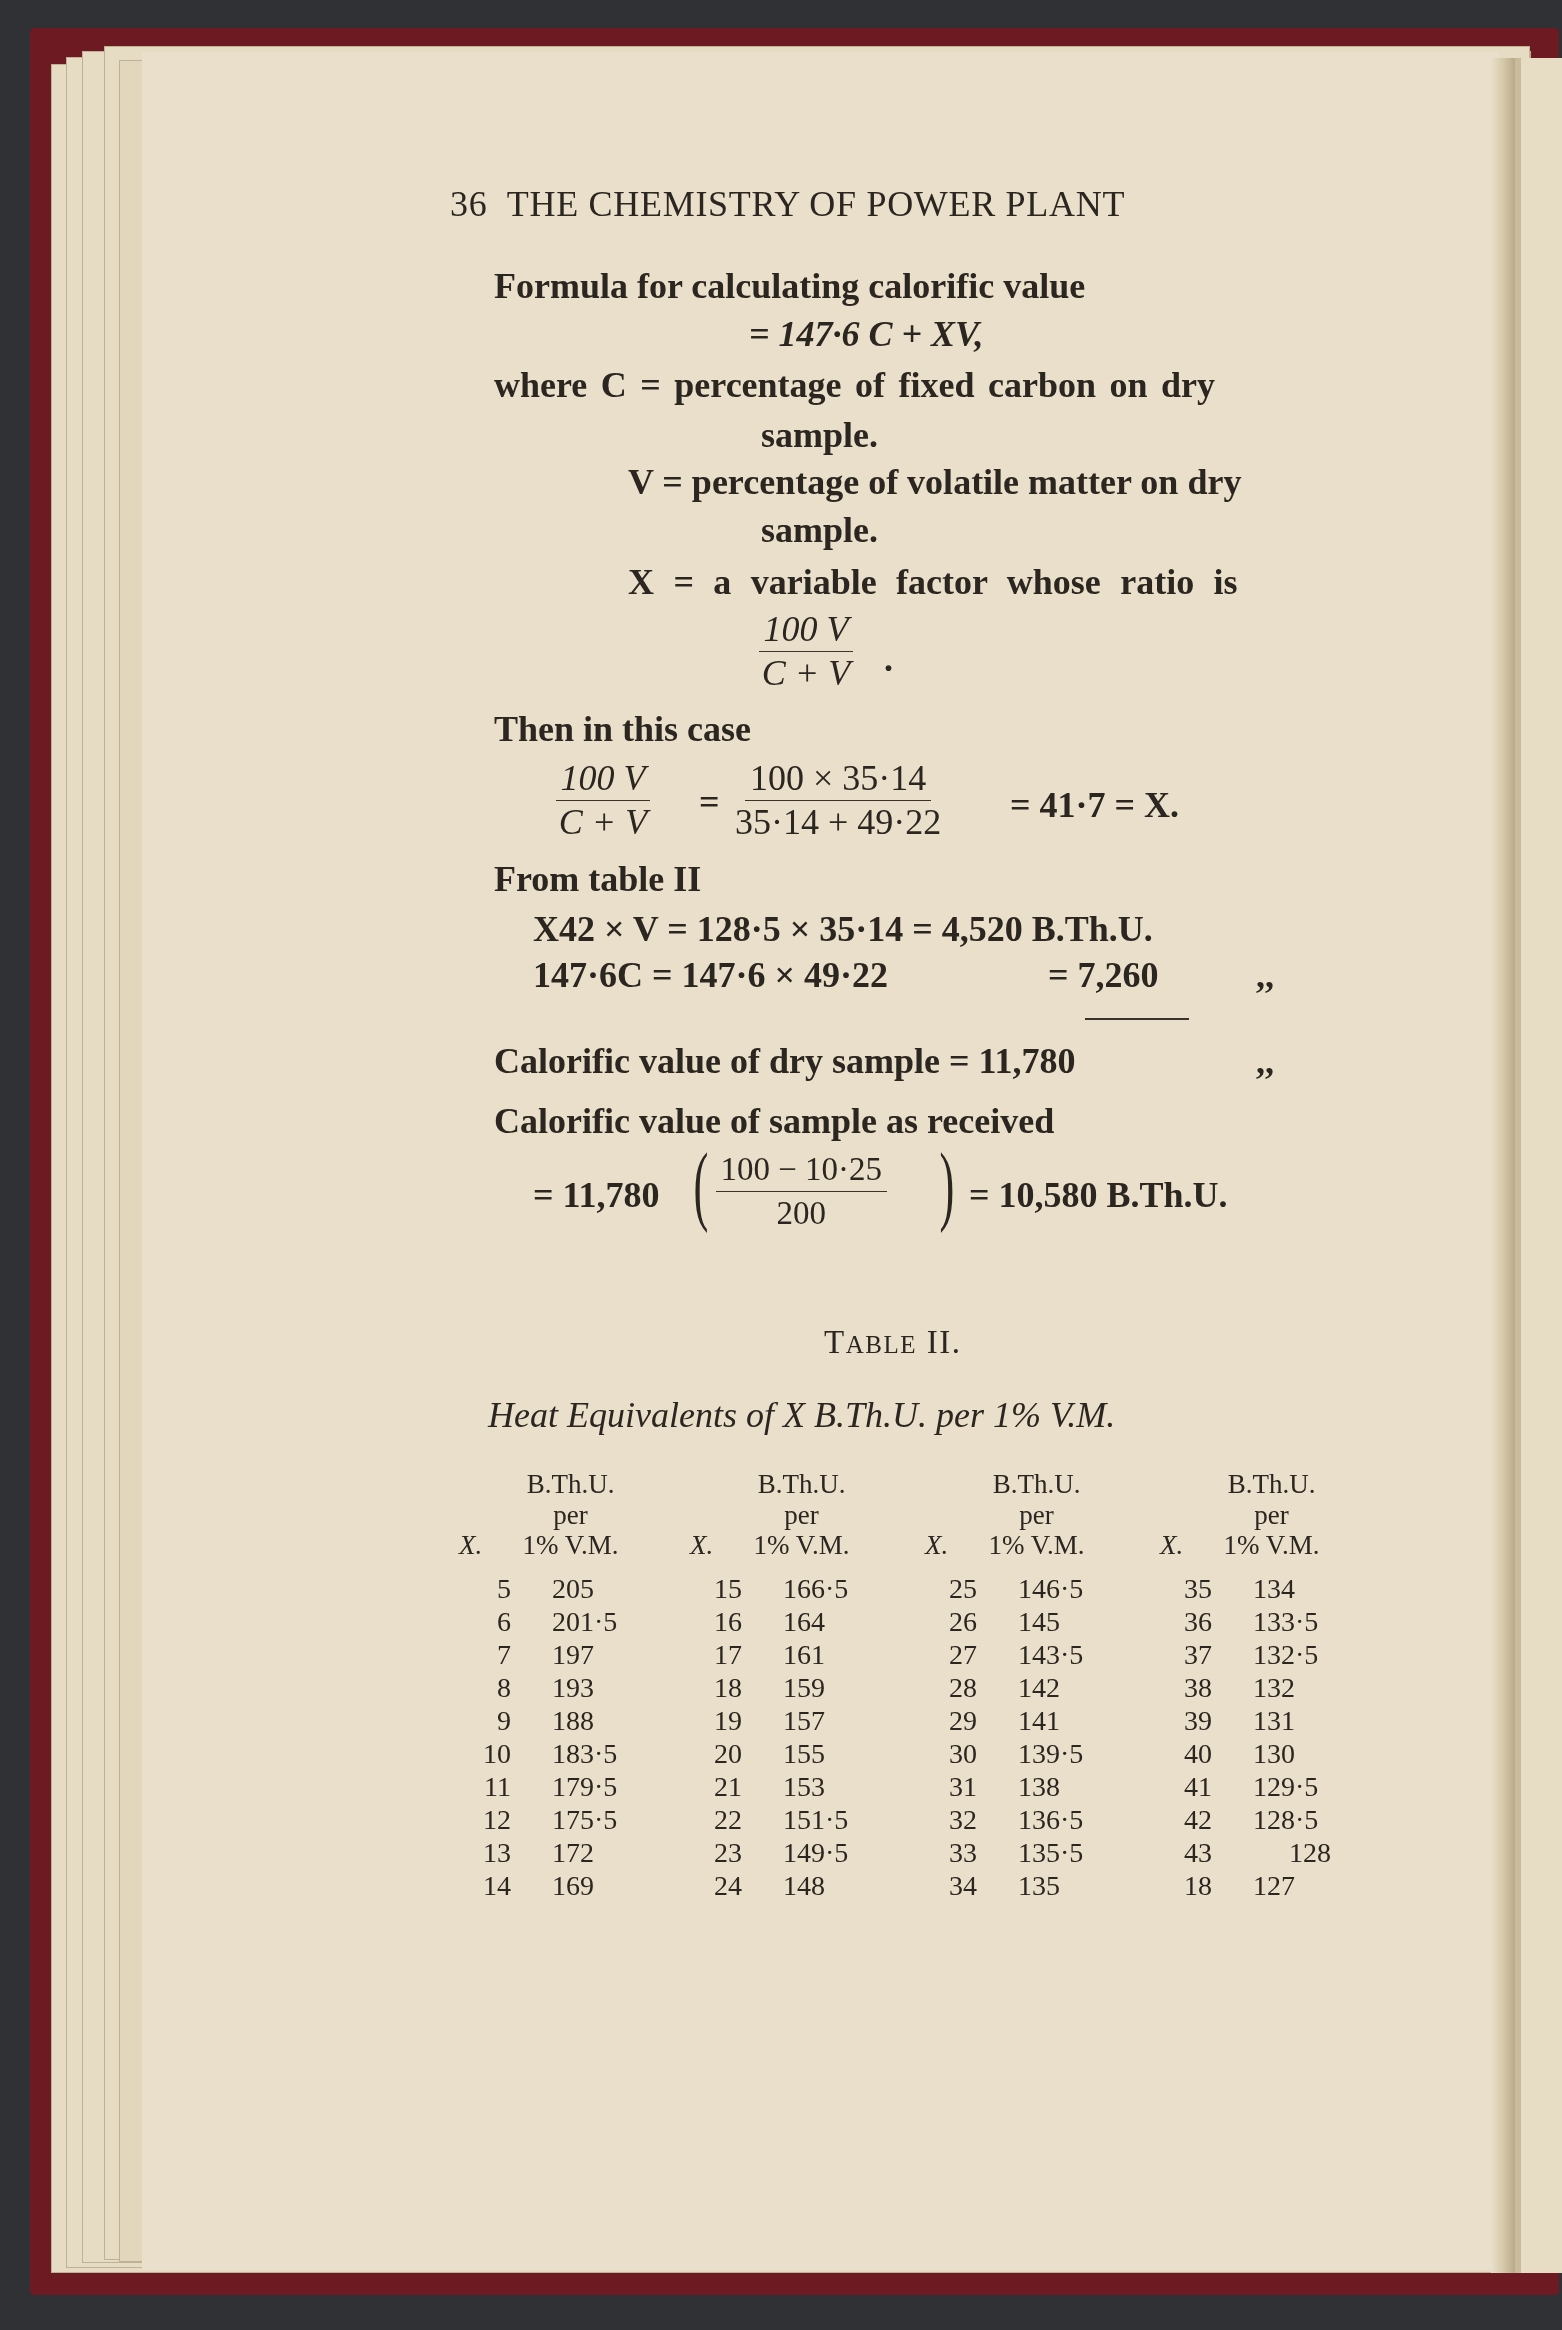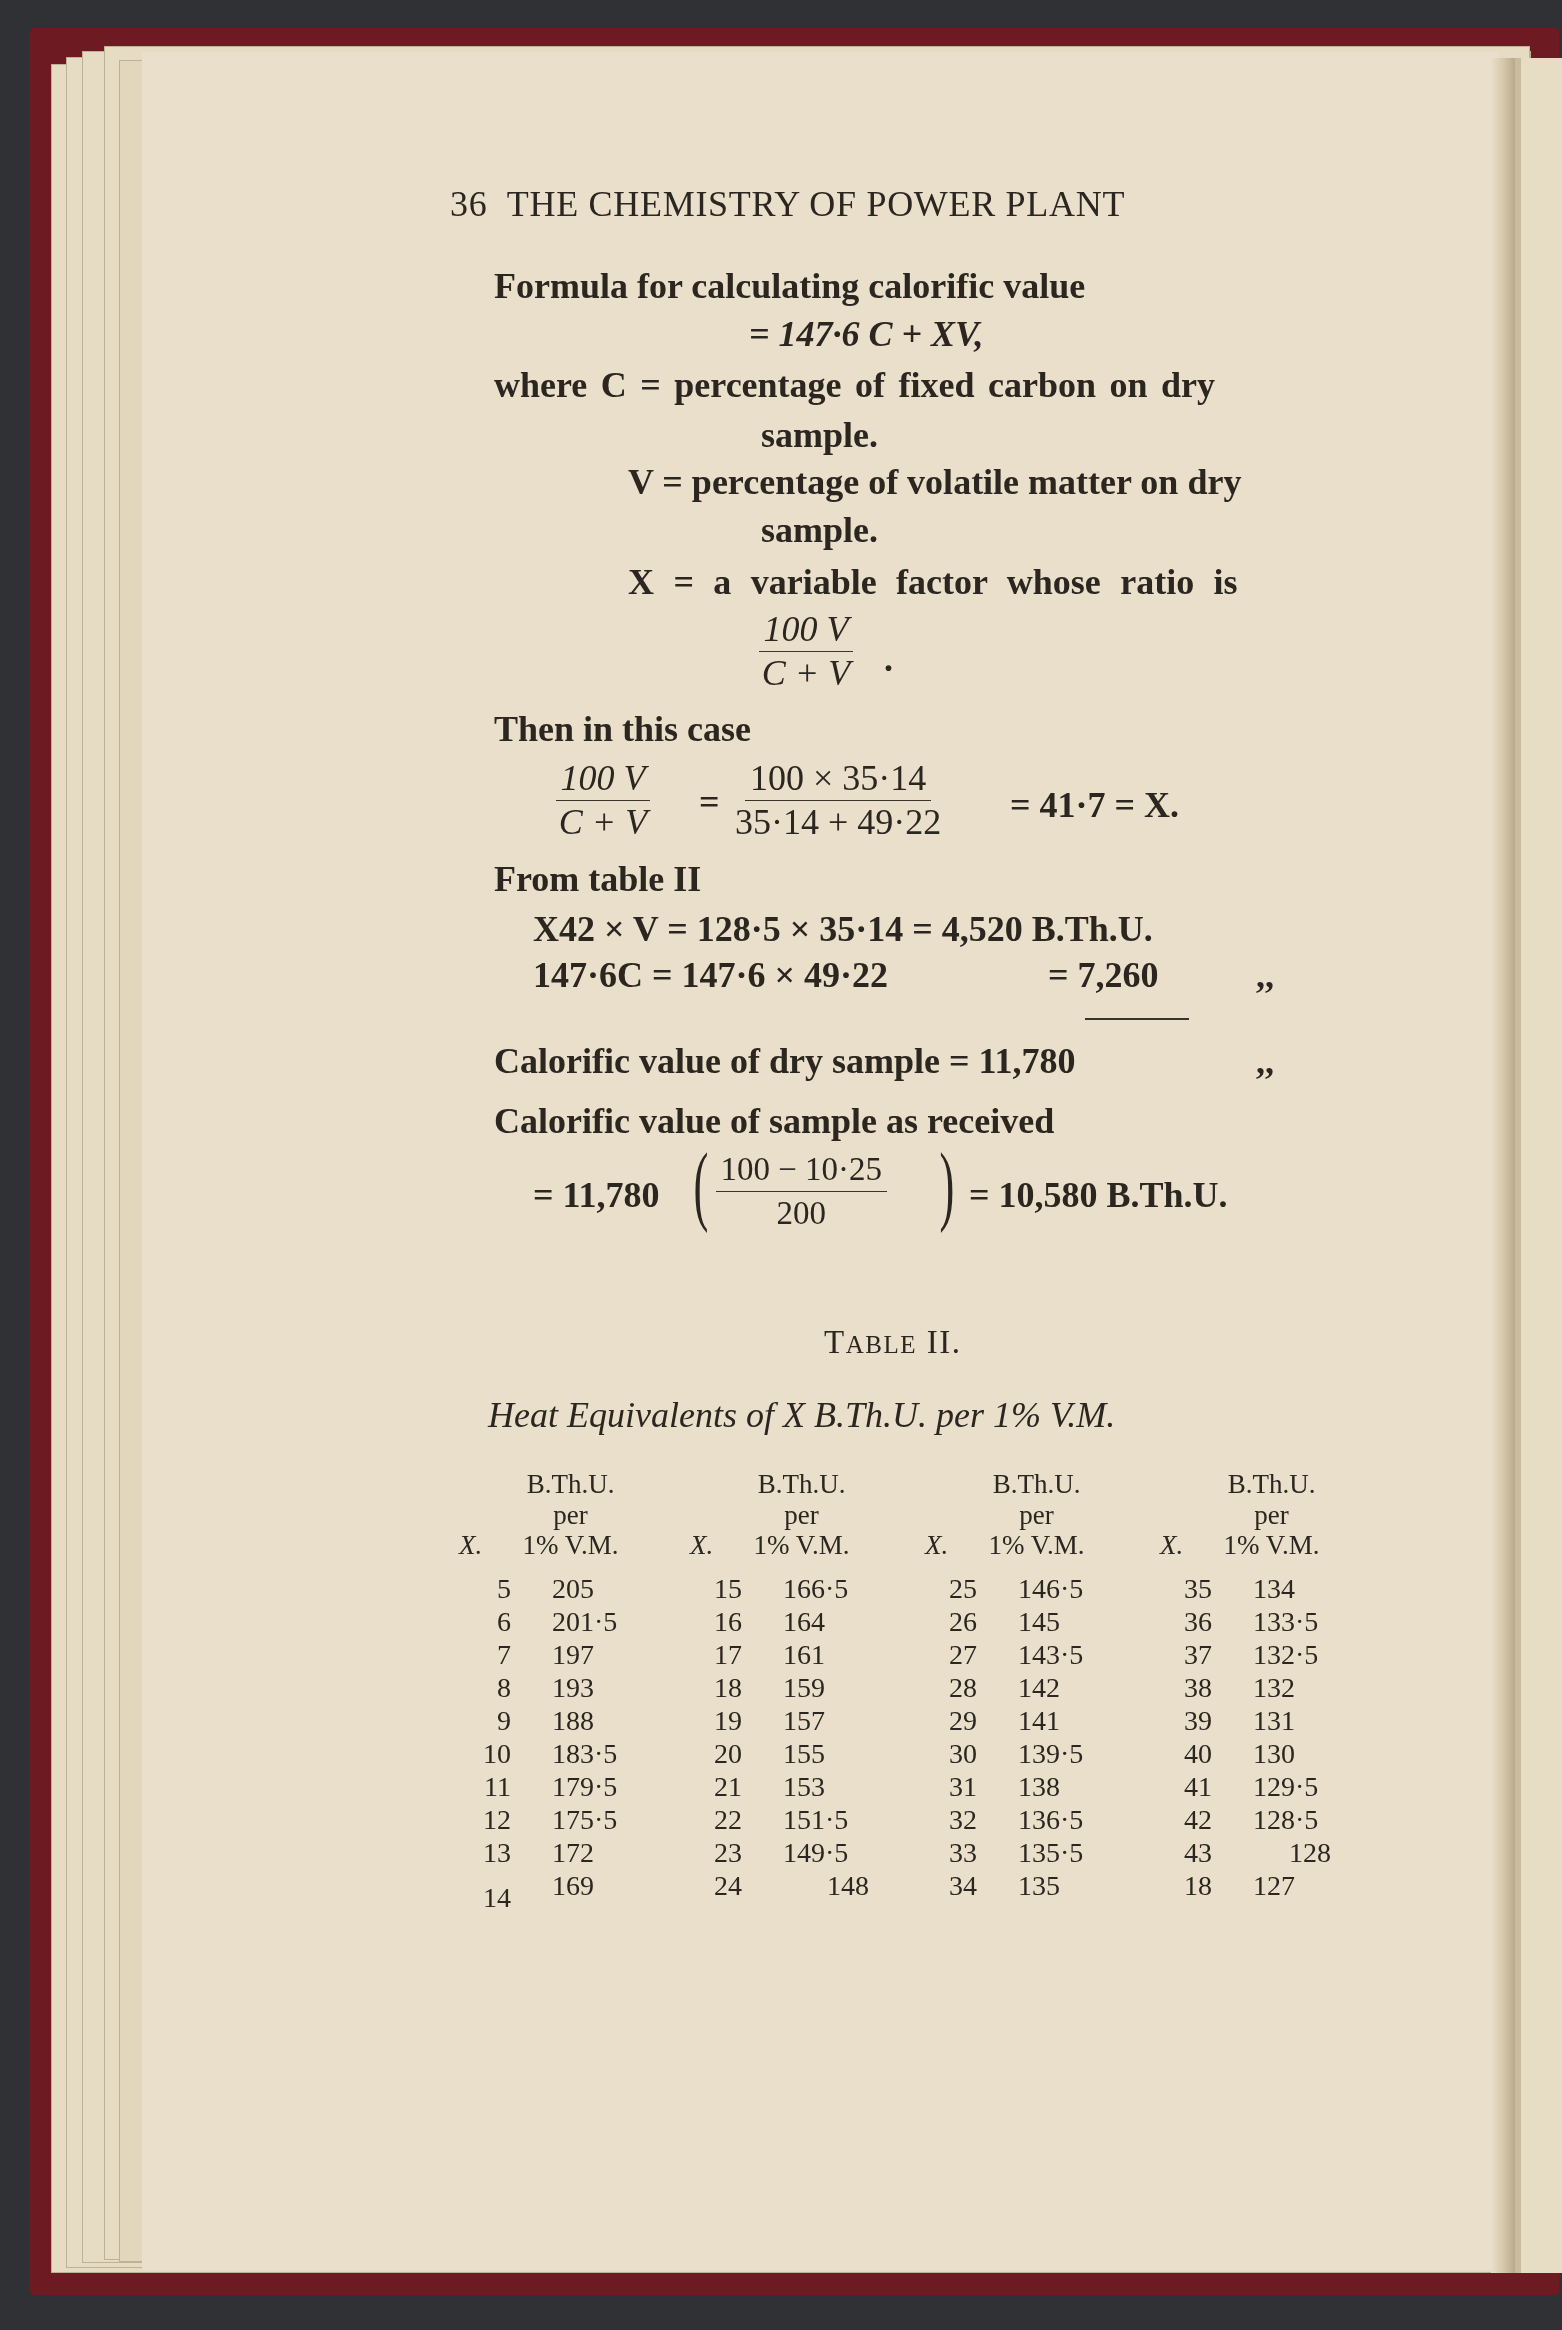--- a/index.html
+++ b/index.html
@@ -129,21 +129,21 @@
     <div class="cell" style="left: 466px; width: 45px; text-align: right; top: 1704px;">9</div>
     <div class="cell" style="left: 552px; top: 1704px;">188</div>
     <div class="cell" style="left: 466px; width: 45px; text-align: right; top: 1737px;">10</div>
     <div class="cell" style="left: 552px; top: 1737px;">183·5</div>
     <div class="cell" style="left: 466px; width: 45px; text-align: right; top: 1770px;">11</div>
     <div class="cell" style="left: 552px; top: 1770px;">179·5</div>
     <div class="cell" style="left: 466px; width: 45px; text-align: right; top: 1803px;">12</div>
     <div class="cell" style="left: 552px; top: 1803px;">175·5</div>
     <div class="cell" style="left: 466px; width: 45px; text-align: right; top: 1836px;">13</div>
     <div class="cell" style="left: 552px; top: 1836px;">172</div>
-    <div class="cell" style="left: 466px; width: 45px; text-align: right; top: 1869px; margin-top: 12px;">14</div>
+    <div class="cell" style="left: 466px; width: 45px; text-align: right; top: 1869px;">14</div>
     <div class="cell" style="left: 552px; top: 1869px;">169</div>
     <div class="th" style="left: 727px; top: 1468px; width: 149px;">B.Th.U.</div>
     <div class="th" style="left: 727px; top: 1499px; width: 149px;">per</div>
     <div class="th" style="left: 727px; top: 1529px; width: 149px;">1% V.M.</div>
     <div class="th" style="left: 690px; top: 1529px; font-style: italic;">X.</div>
     <div class="cell" style="left: 697px; width: 45px; text-align: right; top: 1572px;">15</div>
     <div class="cell" style="left: 783px; top: 1572px;">166·5</div>
     <div class="cell" style="left: 697px; width: 45px; text-align: right; top: 1605px;">16</div>
     <div class="cell" style="left: 783px; top: 1605px;">164</div>
     <div class="cell" style="left: 697px; width: 45px; text-align: right; top: 1638px;">17</div>
@@ -154,21 +154,21 @@
     <div class="cell" style="left: 783px; top: 1704px;">157</div>
     <div class="cell" style="left: 697px; width: 45px; text-align: right; top: 1737px;">20</div>
     <div class="cell" style="left: 783px; top: 1737px;">155</div>
     <div class="cell" style="left: 697px; width: 45px; text-align: right; top: 1770px;">21</div>
     <div class="cell" style="left: 783px; top: 1770px;">153</div>
     <div class="cell" style="left: 697px; width: 45px; text-align: right; top: 1803px;">22</div>
     <div class="cell" style="left: 783px; top: 1803px;">151·5</div>
     <div class="cell" style="left: 697px; width: 45px; text-align: right; top: 1836px;">23</div>
     <div class="cell" style="left: 783px; top: 1836px;">149·5</div>
     <div class="cell" style="left: 697px; width: 45px; text-align: right; top: 1869px;">24</div>
-    <div class="cell" style="left: 827px; top: 1869px;">148</div>
+    <div class="cell" style="left: 783px; top: 1869px;">148</div>
     <div class="th" style="left: 962px; top: 1468px; width: 149px;">B.Th.U.</div>
     <div class="th" style="left: 962px; top: 1499px; width: 149px;">per</div>
     <div class="th" style="left: 962px; top: 1529px; width: 149px;">1% V.M.</div>
     <div class="th" style="left: 925px; top: 1529px; font-style: italic;">X.</div>
     <div class="cell" style="left: 932px; width: 45px; text-align: right; top: 1572px;">25</div>
     <div class="cell" style="left: 1018px; top: 1572px;">146·5</div>
     <div class="cell" style="left: 932px; width: 45px; text-align: right; top: 1605px;">26</div>
     <div class="cell" style="left: 1018px; top: 1605px;">145</div>
     <div class="cell" style="left: 932px; width: 45px; text-align: right; top: 1638px;">27</div>
     <div class="cell" style="left: 1018px; top: 1638px;">143·5</div>

